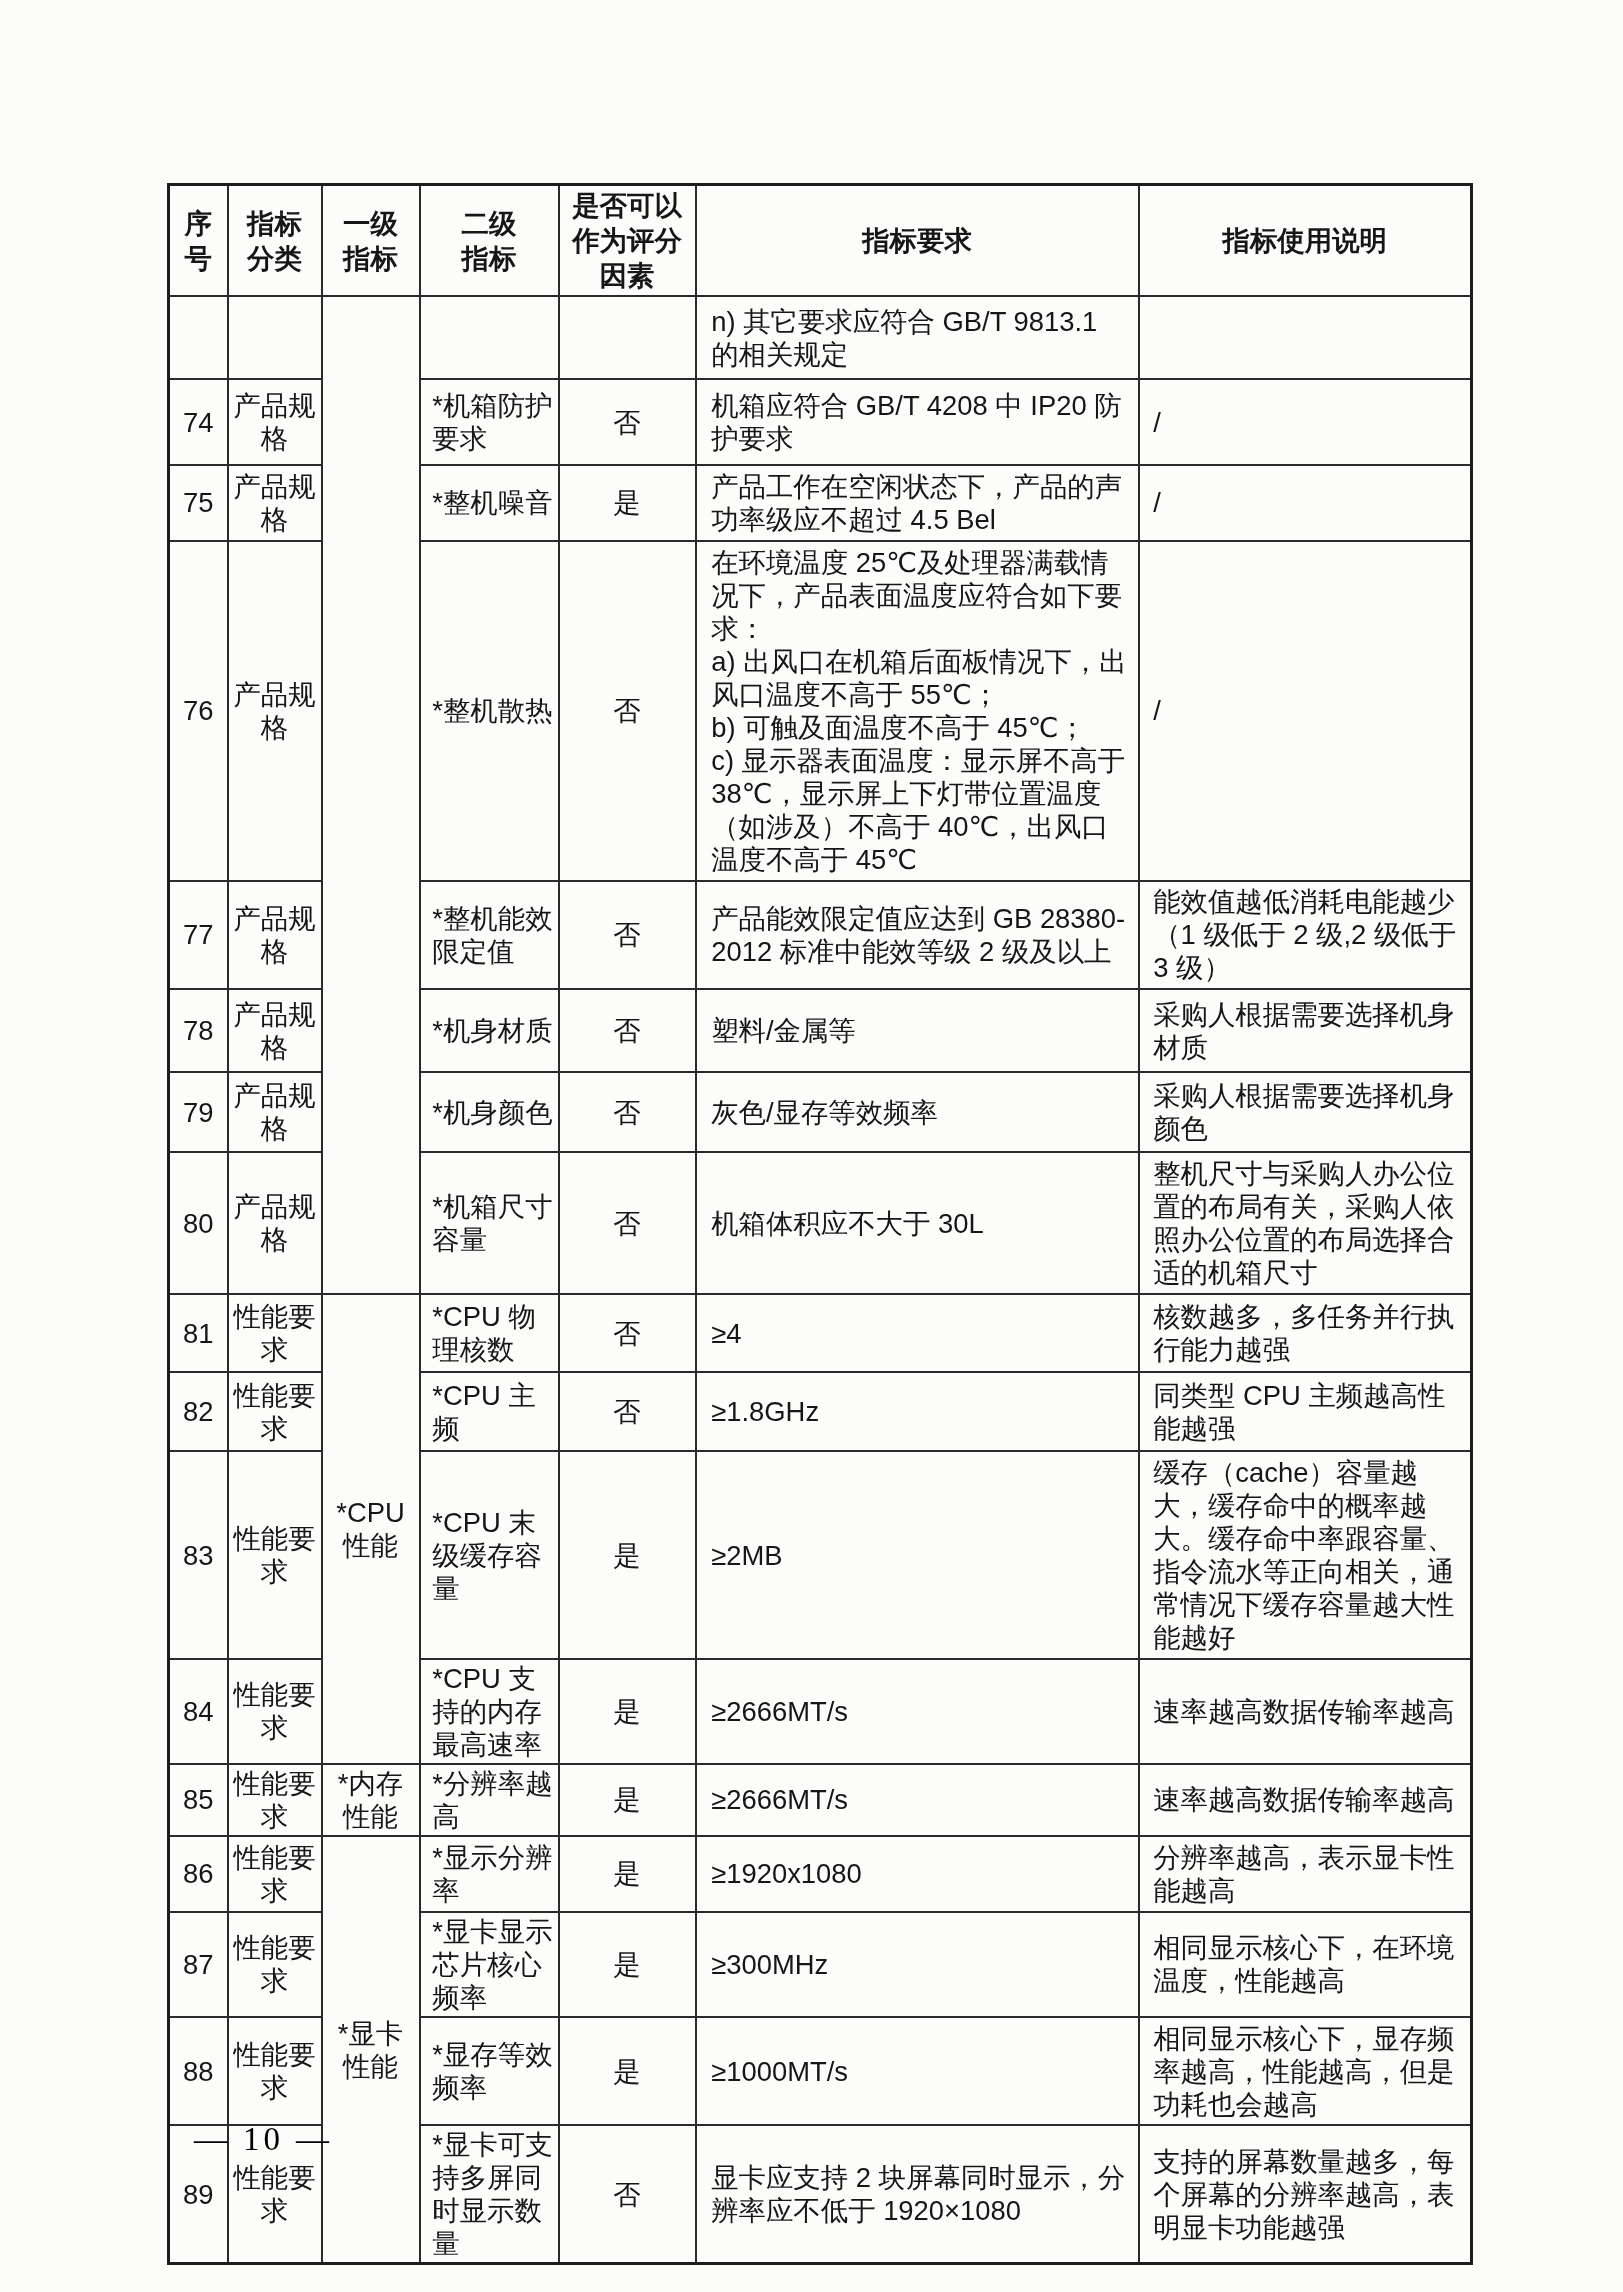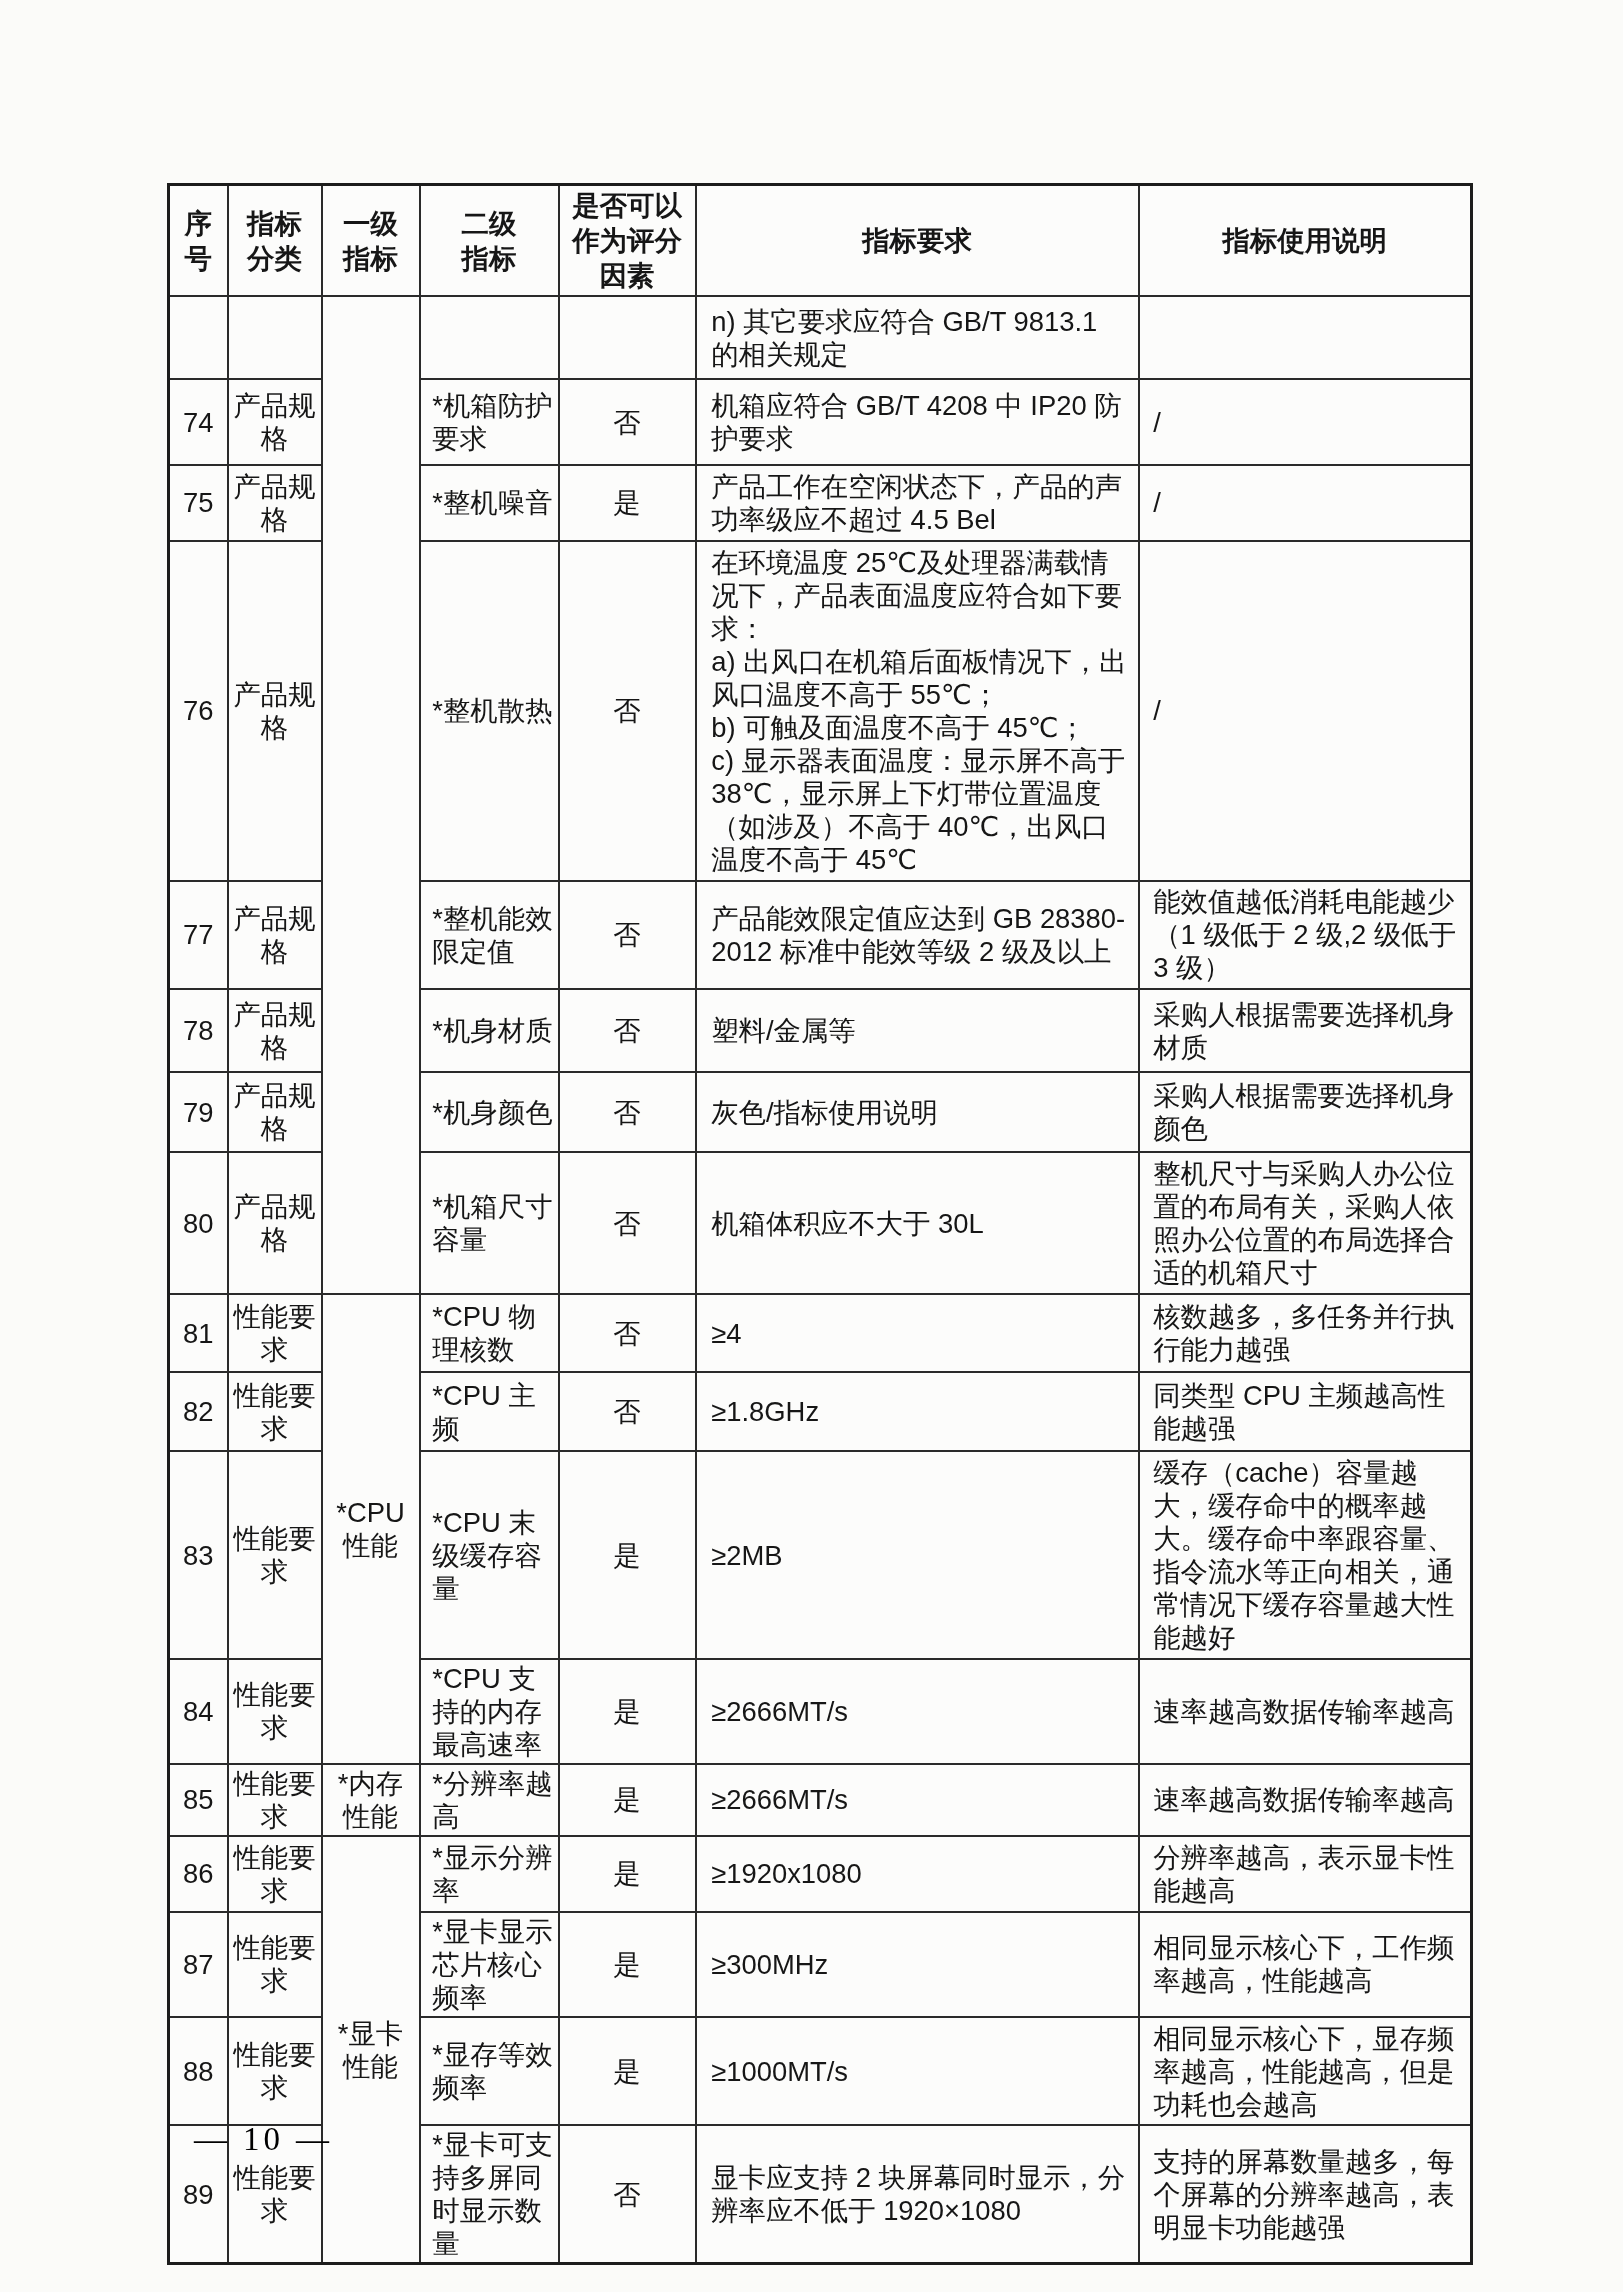--- a/index.html
+++ b/index.html
@@ -131,21 +131,21 @@
           <td class="c3">*机身材质</td>
           <td class="c4">否</td>
           <td class="c5">塑料/金属等</td>
           <td class="c6">采购人根据需要选择机身材质</td>
         </tr>
         <tr style="height: 80px;">
           <td class="c0">79</td>
           <td class="c1">产品规格</td>
           <td class="c3">*机身颜色</td>
           <td class="c4">否</td>
-          <td class="c5">灰色/指标使用说明</td>
+          <td class="c5">灰色/显存等效频率</td>
           <td class="c6">采购人根据需要选择机身颜色</td>
         </tr>
         <tr style="height: 132px;">
           <td class="c0">80</td>
           <td class="c1">产品规格</td>
           <td class="c3">*机箱尺寸容量</td>
           <td class="c4">否</td>
           <td class="c5">机箱体积应不大于 30L</td>
           <td class="c6">整机尺寸与采购人办公位置的布局有关，采购人依照办公位置的布局选择合适的机箱尺寸</td>
         </tr>
@@ -199,21 +199,21 @@
           <td class="c4">是</td>
           <td class="c5">≥1920x1080</td>
           <td class="c6">分辨率越高，表示显卡性能越高</td>
         </tr>
         <tr style="height: 98px;">
           <td class="c0">87</td>
           <td class="c1">性能要求</td>
           <td class="c3">*显卡显示芯片核心频率</td>
           <td class="c4">是</td>
           <td class="c5">≥300MHz</td>
-          <td class="c6">相同显示核心下，工作频率越高，性能越高</td>
+          <td class="c6">相同显示核心下，在环境温度，性能越高</td>
         </tr>
         <tr style="height: 97px;">
           <td class="c0">88</td>
           <td class="c1">性能要求</td>
           <td class="c3">*显存等效频率</td>
           <td class="c4">是</td>
           <td class="c5">≥1000MT/s</td>
           <td class="c6">相同显示核心下，显存频率越高，性能越高，但是功耗也会越高</td>
         </tr>
         <tr style="height: 127px;">

